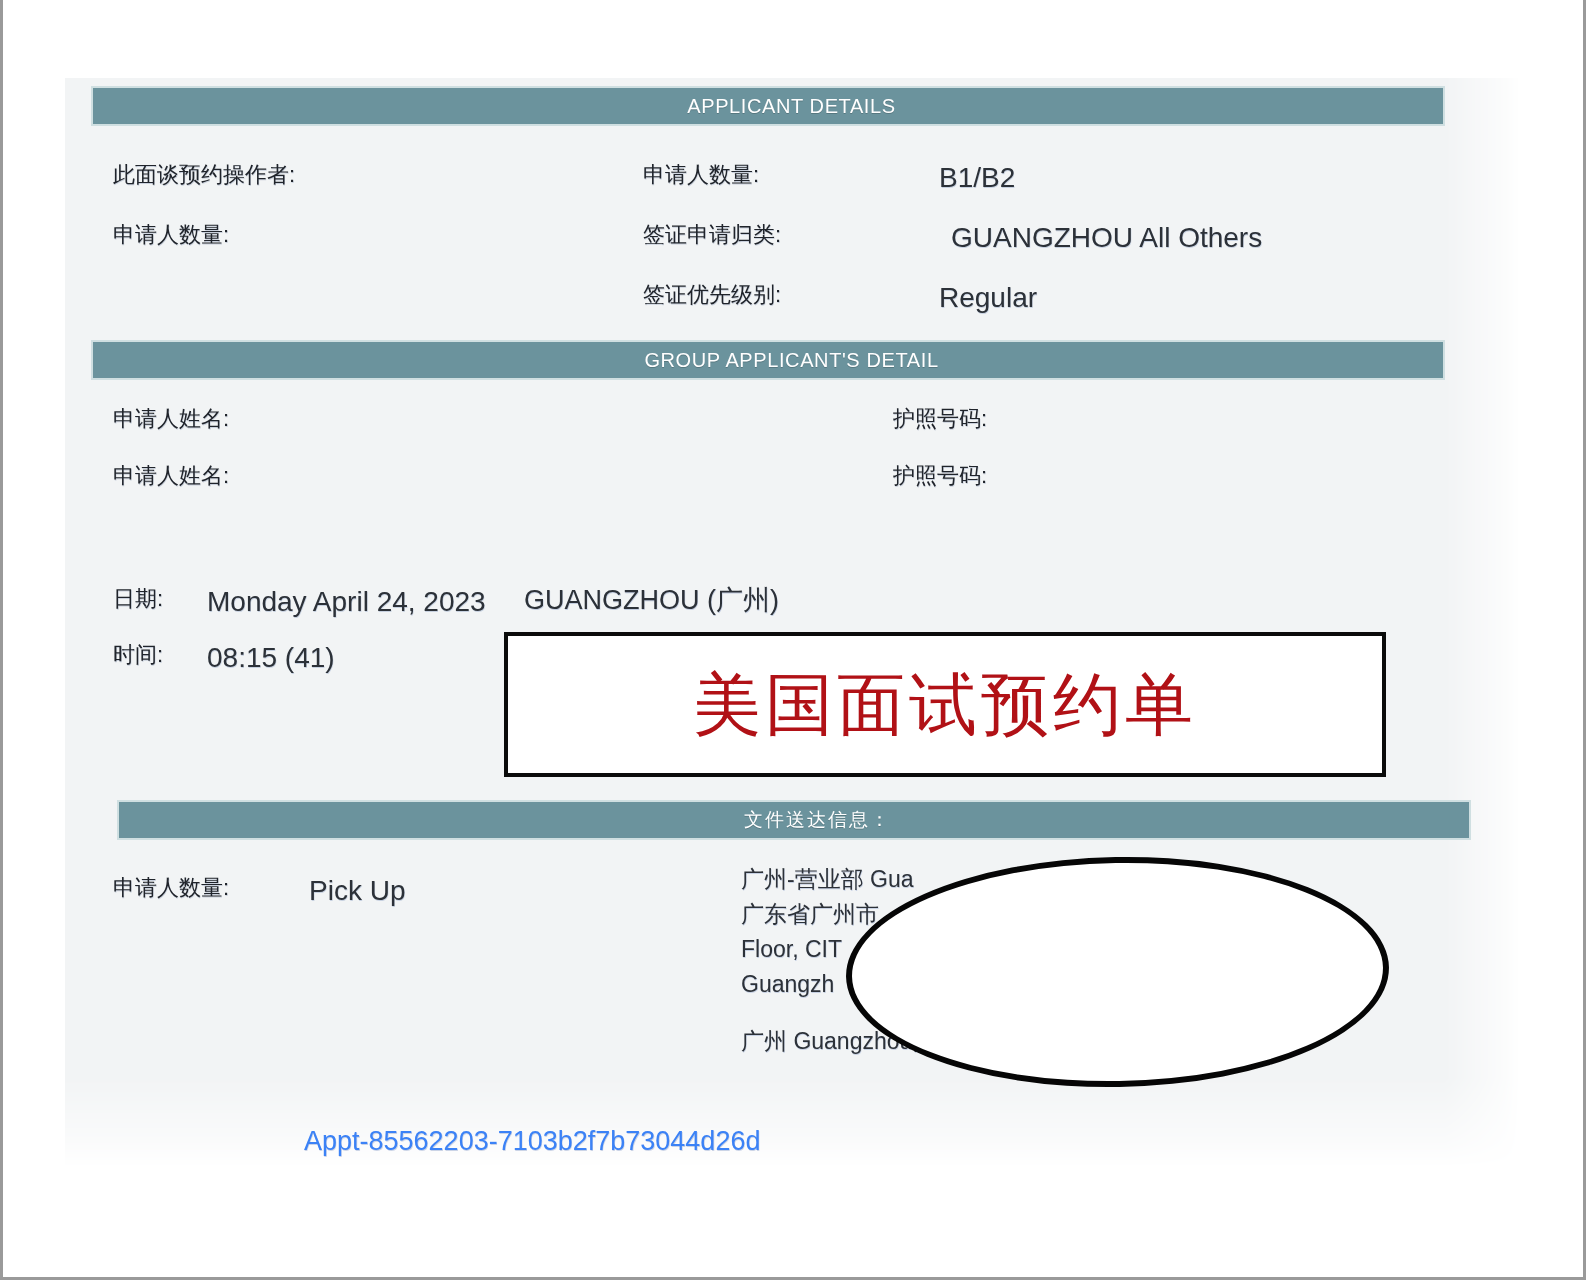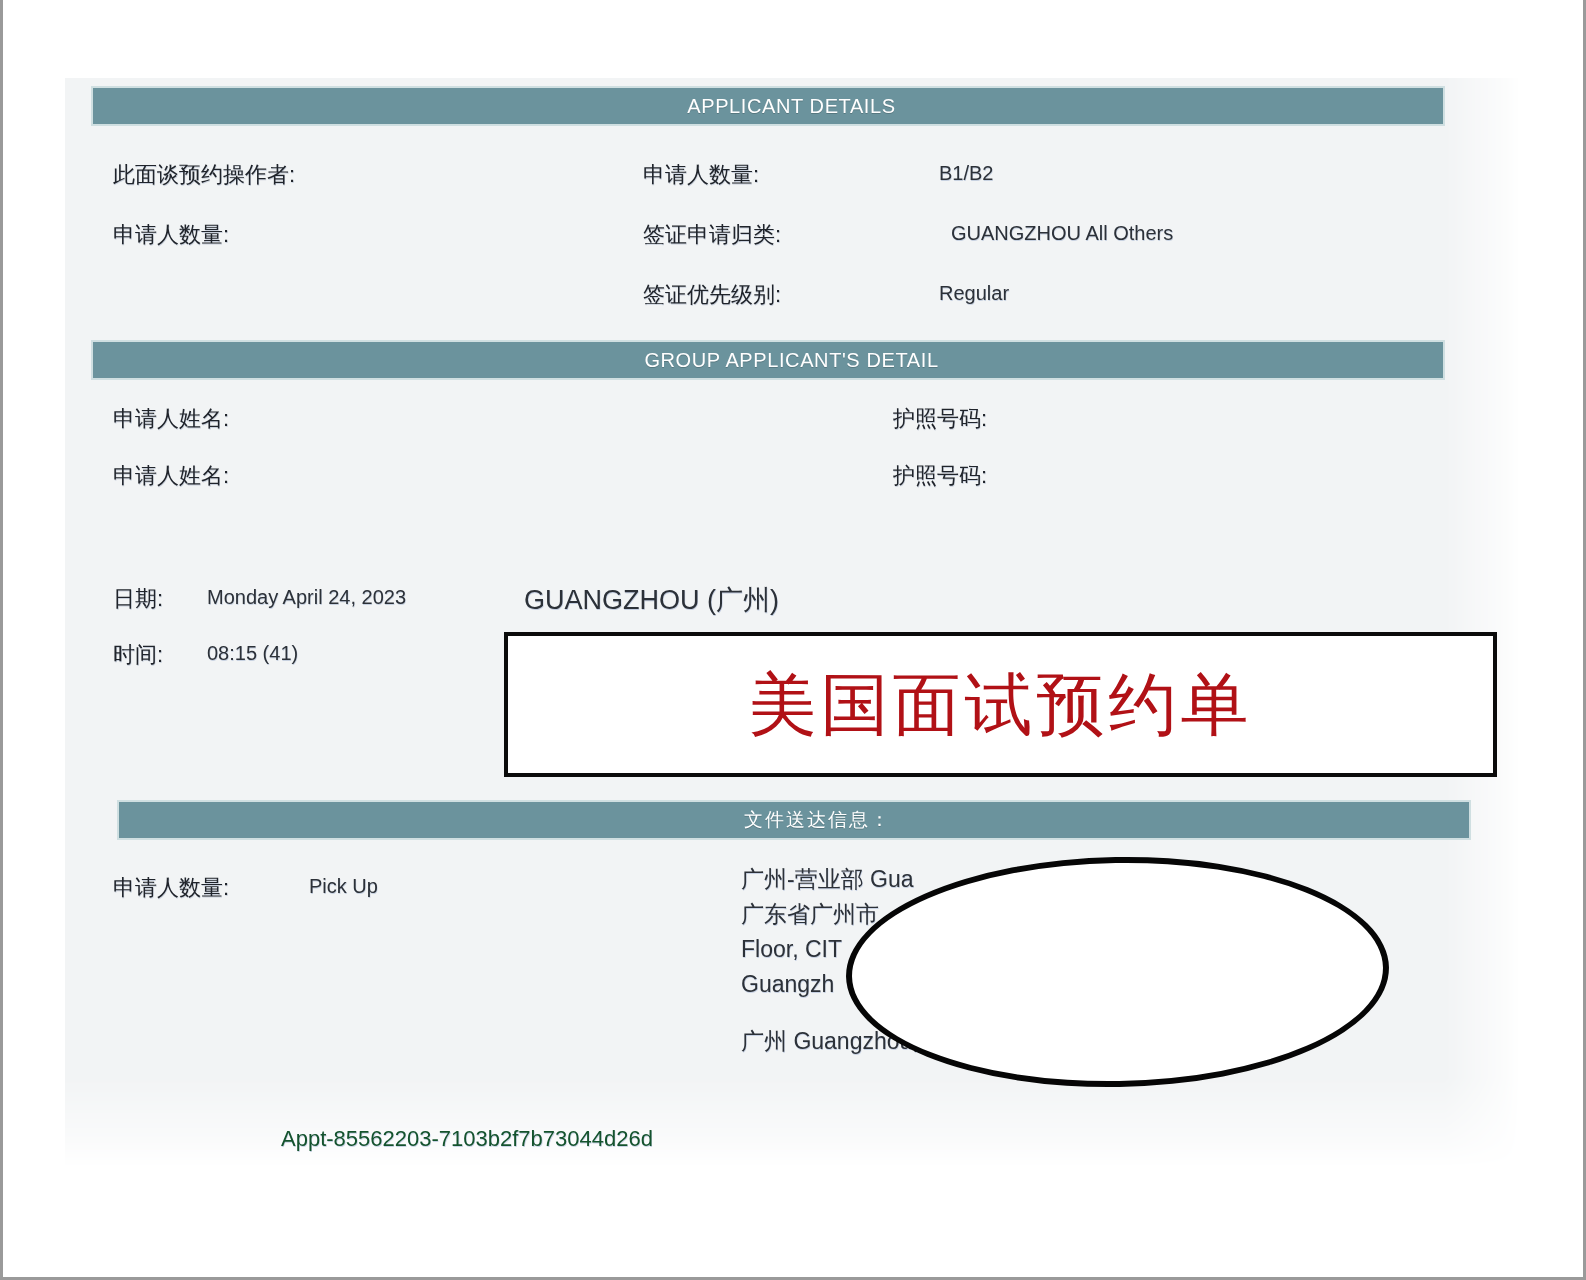--- a/index.html
+++ b/index.html
@@ -68,39 +68,39 @@
   
   .field-label {
     position: absolute;
     font-size: 22px;
     color: #20242b;
     white-space: nowrap;
     text-shadow: 0.5px 0.5px 0 rgba(170,180,200,0.55);
   }
   .field-value {
     position: absolute;
-    font-size: 20px;
+    font-size: 28px;
     color: #2c3138;
     white-space: nowrap;
     text-shadow: 0.5px 0.5px 0 rgba(170,185,210,0.6);
   }
   .loc-value {
     position: absolute;
     font-size: 27px;
     color: #2c3138;
     white-space: nowrap;
     text-shadow: 0.6px 0.6px 0 rgba(165,180,210,0.6);
   }
 
   
   #stamp-box {
     position: absolute;
     left: 501px;
     top: 632px;
-    width: 993px;
+    width: 882px;
     height: 145px;
     background: #ffffff;
     border: 4px solid #0b0b0b;
     box-sizing: border-box;
     display: flex;
     align-items: center;
     justify-content: center;
   }
   #stamp-text {
     color: #b11116;
@@ -134,24 +134,24 @@
     border-radius: 50%;
     background: #ffffff;
     border: 6px solid #060606;
     box-sizing: border-box;
     transform: rotate(-1deg);
   }
 
   
   #appt-id {
     position: absolute;
-    left: 278px;
+    left: 301px;
     top: 1126px;
-    font-size: 22px;
-    color: #14532d;
+    font-size: 27px;
+    color: #3b82f6;
     white-space: nowrap;
     text-shadow: 0.6px 0.6px 0 rgba(170,185,215,0.6);
     -webkit-mask-image: linear-gradient(to right, #000 0px, #000 480px, rgba(0,0,0,0.25) 510px, rgba(0,0,0,0) 528px);
     mask-image: linear-gradient(to right, #000 0px, #000 480px, rgba(0,0,0,0.25) 510px, rgba(0,0,0,0) 528px);
   }
 </style>
 </head>
 <body>
 
 <div id="window-frame">

